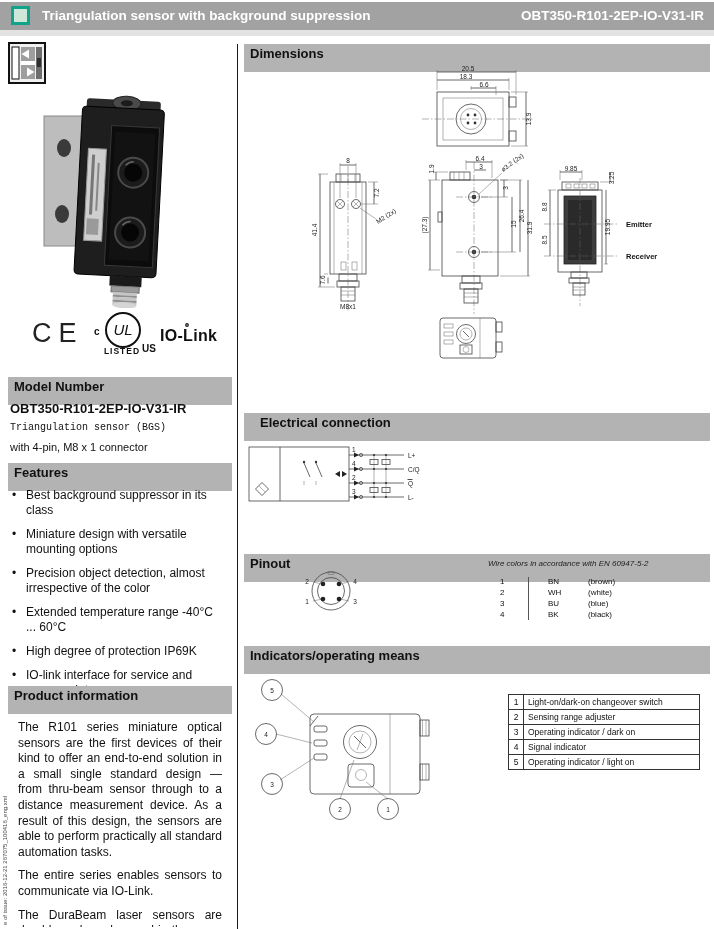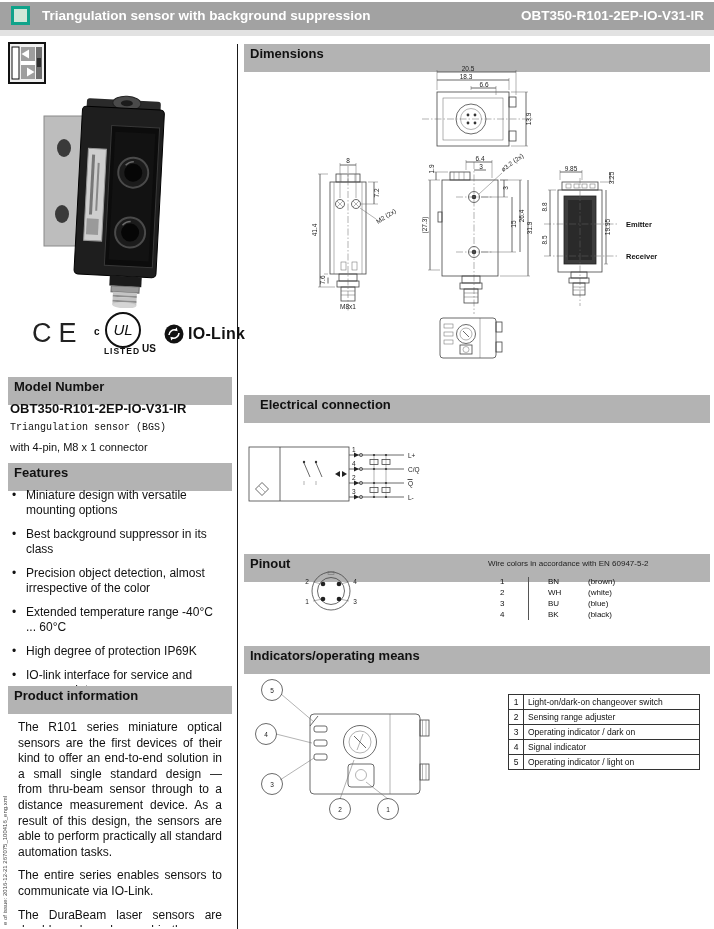--- a/index.html
+++ b/index.html
@@ -38,25 +38,25 @@
   .prodinfo p{margin:8px;}
 
   
   .ce{left:32px;top:318px;font-size:27px;letter-spacing:7px;color:#222;}
   .ul-wrap{left:96px;top:312px;width:52px;height:46px;}
   .ul-circle{position:absolute;left:9px;top:0;width:32px;height:32px;border:2.5px solid #111;border-radius:50%;
              text-align:center;line-height:32px;font-weight:normal;font-size:15px;font-style:italic;}
   .ul-c{position:absolute;left:-2px;top:14px;font-size:10px;font-weight:bold;}
   .ul-us{position:absolute;right:-8px;top:31px;font-size:10px;font-weight:bold;}
   .ul-listed{position:absolute;left:0;top:34px;width:52px;text-align:center;font-size:8.5px;font-weight:bold;letter-spacing:1px;}
-  .iol-wrap{left:164px;top:323px;height:22px;display:flex;align-items:center;}
+  .iol-wrap{left:156px;top:323px;height:22px;display:flex;align-items:center;flex-direction:column;}
   .iol-text{font-size:16px;font-weight:bold;margin-left:4px;letter-spacing:0.3px;}
 
   
-  .pin-note{left:488px;top:559px;font-size:8px;color:#222;}
+  .pin-note{left:488px;top:559px;font-size:8px;color:#222;font-style:italic;}
   .wires{left:500px;top:576px;font-size:8px;line-height:11px;}
   .wire-row{display:grid;grid-template-columns:22px 26px 40px auto;}
   .wire-bar{position:absolute;left:28px;top:1px;width:1px;height:43px;background:#555;}
   .wires{position:absolute;}
 
   
   .ind-table{left:508px;top:694px;width:190px;border:1px solid #333;font-size:8.5px;}
   .ind-row{display:grid;grid-template-columns:15px 1fr;border-top:1px solid #333;}
   .ind-row:first-child{border-top:none;}
   .ind-num{border-right:1px solid #333;text-align:center;padding:2px 0;}
@@ -145,22 +145,22 @@
     <span class="iol-text">IO-Link</span>
   </div>
 
   <div class="abs bar bar-l" style="top:377px;">Model Number</div>
   <div class="abs model-number">OBT350-R101-2EP-IO-V31-IR</div>
   <div class="abs model-type">Triangulation sensor (BGS)</div>
   <div class="abs model-conn">with 4-pin, M8 x 1 connector</div>
 
   <div class="abs bar bar-l" style="top:463px;">Features</div>
   <ul class="abs features">
+    <li>Best background suppressor in its class</li>
     <li>Miniature design with versatile mounting options</li>
-    <li>Best background suppressor in its class</li>
     <li>Precision object detection, almost irrespective of the color</li>
     <li>Extended temperature range -40°C ... 60°C</li>
     <li>High degree of protection IP69K</li>
     <li>IO-link interface for service and process data</li>
   </ul>
 
   <div class="abs bar bar-l" style="top:686px;">Product information</div>
   <div class="abs prodinfo">
     <p>The R101 series miniature optical sensors are the first devices of their kind to offer an end-to-end solution in a small single standard design — from thru-beam sensor through to a distance measurement device. As a result of this design, the sensors are able to perform practically all standard automation tasks.</p>
     <p>The entire series enables sensors to communicate via IO-Link.</p>
@@ -337,21 +337,21 @@
       <circle cx="222" cy="268" r="6" class="thin"></circle>
       <line x1="219" y1="265" x2="225" y2="271" class="ln"></line>
       <rect x="216" y="279" width="12" height="9" class="ln"></rect>
       <circle cx="222" cy="283.5" r="3" class="thin"></circle>
       <line x1="236" y1="252" x2="236" y2="292" class="thin"></line>
       <rect x="252" y="256" width="6" height="10" class="ln"></rect>
       <rect x="252" y="276" width="6" height="10" class="ln"></rect>
     </g>
   </svg>
 
-  <div class="abs bar bar-r" style="top:395px;padding-left:16px;">Electrical connection</div>
+  <div class="abs bar bar-r" style="top:413px;padding-left:16px;">Electrical connection</div>
   <svg class="abs" style="left:246px;top:441px;" width="230" height="66" viewBox="0 0 230 66">
     <rect x="3" y="6" width="100" height="54" class="ln"></rect>
     <line x1="34" y1="6" x2="34" y2="60" class="ln"></line>
     <path d="M16,41.5 L22.5,48 L16,54.5 L9.5,48 Z" class="ln"></path>
     <line x1="13" y1="45" x2="19" y2="51" class="thin"></line>
     <line x1="58" y1="22" x2="64" y2="36" class="ln"></line>
     <circle cx="58" cy="21" r="1.2" fill="#333"></circle>
     <line x1="70" y1="22" x2="76" y2="36" class="ln"></line>
     <circle cx="70" cy="21" r="1.2" fill="#333"></circle>
     <line x1="58" y1="40" x2="58" y2="44" class="thin"></line>

